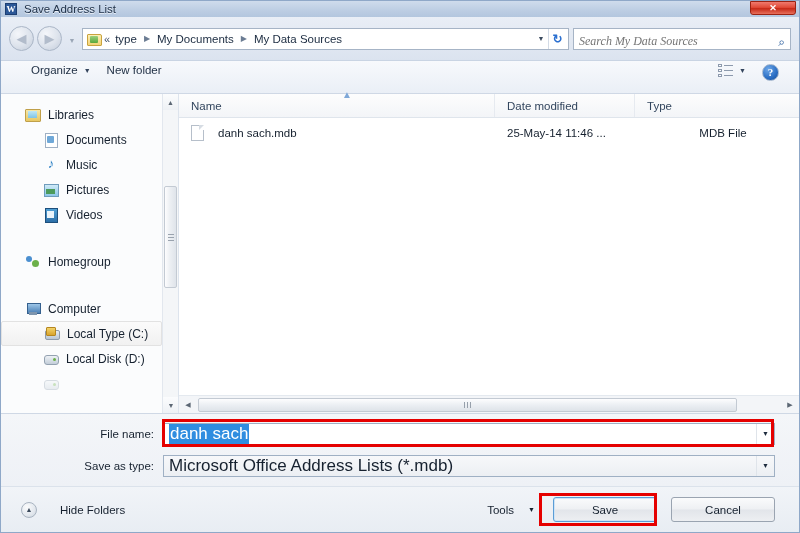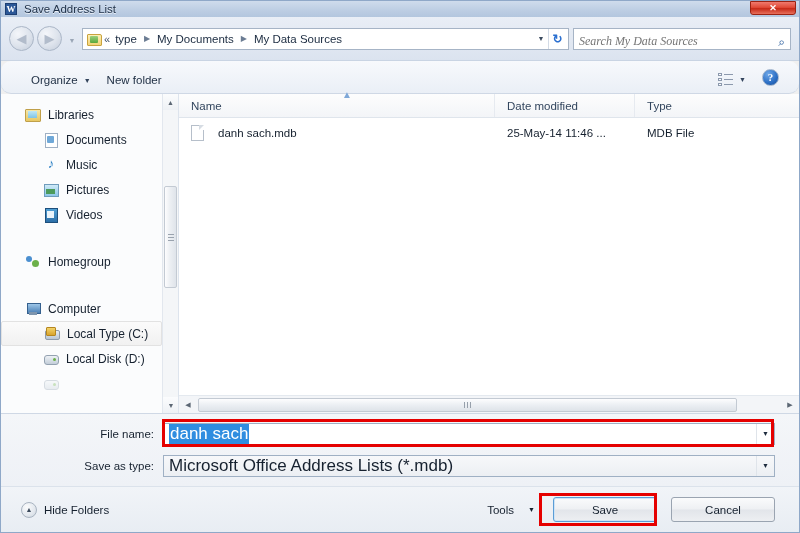--- a/index.html
+++ b/index.html
@@ -117,21 +117,21 @@
     font-style: italic; font-size: 12px; color: #6b6b6b;
     background: transparent; min-width: 0;
   }
   .search-icon { flex: 0 0 14px; color:#2c5f9e; font-size: 12px; text-align:right; }
 
   
   .toolbar {
     height: 33px; flex: 0 0 33px;
     background: linear-gradient(180deg,#f7f9fc 0%, #eaeff6 100%);
     border-bottom: 1px solid #cfd8e5;
-    display: flex; align-items: flex-end; padding: 0 12px 4px 22px; border-radius: 10px;
+    display: flex; align-items: flex-start; padding: 0 12px 4px 22px;
   }
   .tb-item {
     font-size: 11.5px; color: #1d2d42; padding: 3px 8px;
     display: flex; align-items: center; gap: 6px; white-space: nowrap;
   }
   .tb-item .caret { font-size: 7px; color:#33445c; }
   .tb-spacer { flex: 1 1 auto; }
   .view-icon {
     width: 15px; height: 13px; position: relative; opacity: .85;
   }
@@ -234,21 +234,21 @@
     position: absolute; left: 163px; top: -5px;
     color: #7fa8d8; font-size: 10px;
   }
   .filelist { flex: 1 1 auto; overflow: hidden; }
   .filerow {
     display: flex; align-items: center; height: 30px;
     font-size: 11.5px; color: #15202e;
   }
   .fr-name { flex: 0 0 316px; display:flex; align-items:center; gap:14px; padding-left: 12px; }
   .fr-date { flex: 0 0 140px; padding-left: 12px; }
-  .fr-type { flex: 1 1 auto; padding-left: 12px; }
+  .fr-type { flex: 1 1 auto; padding-left: 12px; text-align: center; }
   .file-icon {
     width: 13px; height: 16px; flex: 0 0 13px;
     background: #fff; border: 1px solid #b6bfca;
     position: relative;
   }
   .file-icon::after {
     content:""; position:absolute; right:-1px; top:-1px;
     border-width: 0 0 5px 5px; border-style: solid;
     border-color: transparent transparent #fff #d6dce3;
   }
@@ -305,21 +305,21 @@
   #redbox-filename { left: 161px; top: 5px; width: 612px; height: 28px; }
 
   
   .footer {
     flex: 0 0 46px;
     background: linear-gradient(180deg,#f1f4f8 0%,#e8edf3 100%);
     border-top: 1px solid #dbe2eb;
     display: flex; align-items: center;
     padding: 0 24px 0 20px; position: relative;
   }
-  .hidefolders { display: flex; align-items: center; gap: 7px; font-size: 11.5px; color:#16212f; }
+  .hidefolders { display: flex; align-items: center; gap: 23px; font-size: 11.5px; color:#16212f; }
   .uparrow-circle {
     width: 16px; height: 16px; border-radius: 50%;
     background: radial-gradient(circle at 35% 30%, #fafbfc 0%, #e3e8ee 60%, #c9d1da 100%);
     border: 1px solid #a9b4c1;
     color:#3b4a5c; font-size: 7px; line-height: 14px; text-align:center;
   }
   .footer-spacer { flex: 1 1 auto; }
   .tools { display:flex; align-items:center; gap: 14px; font-size: 11.5px; color:#16212f; margin-right: 18px; }
   .tools .caret { font-size: 7px; }
   .btn {

